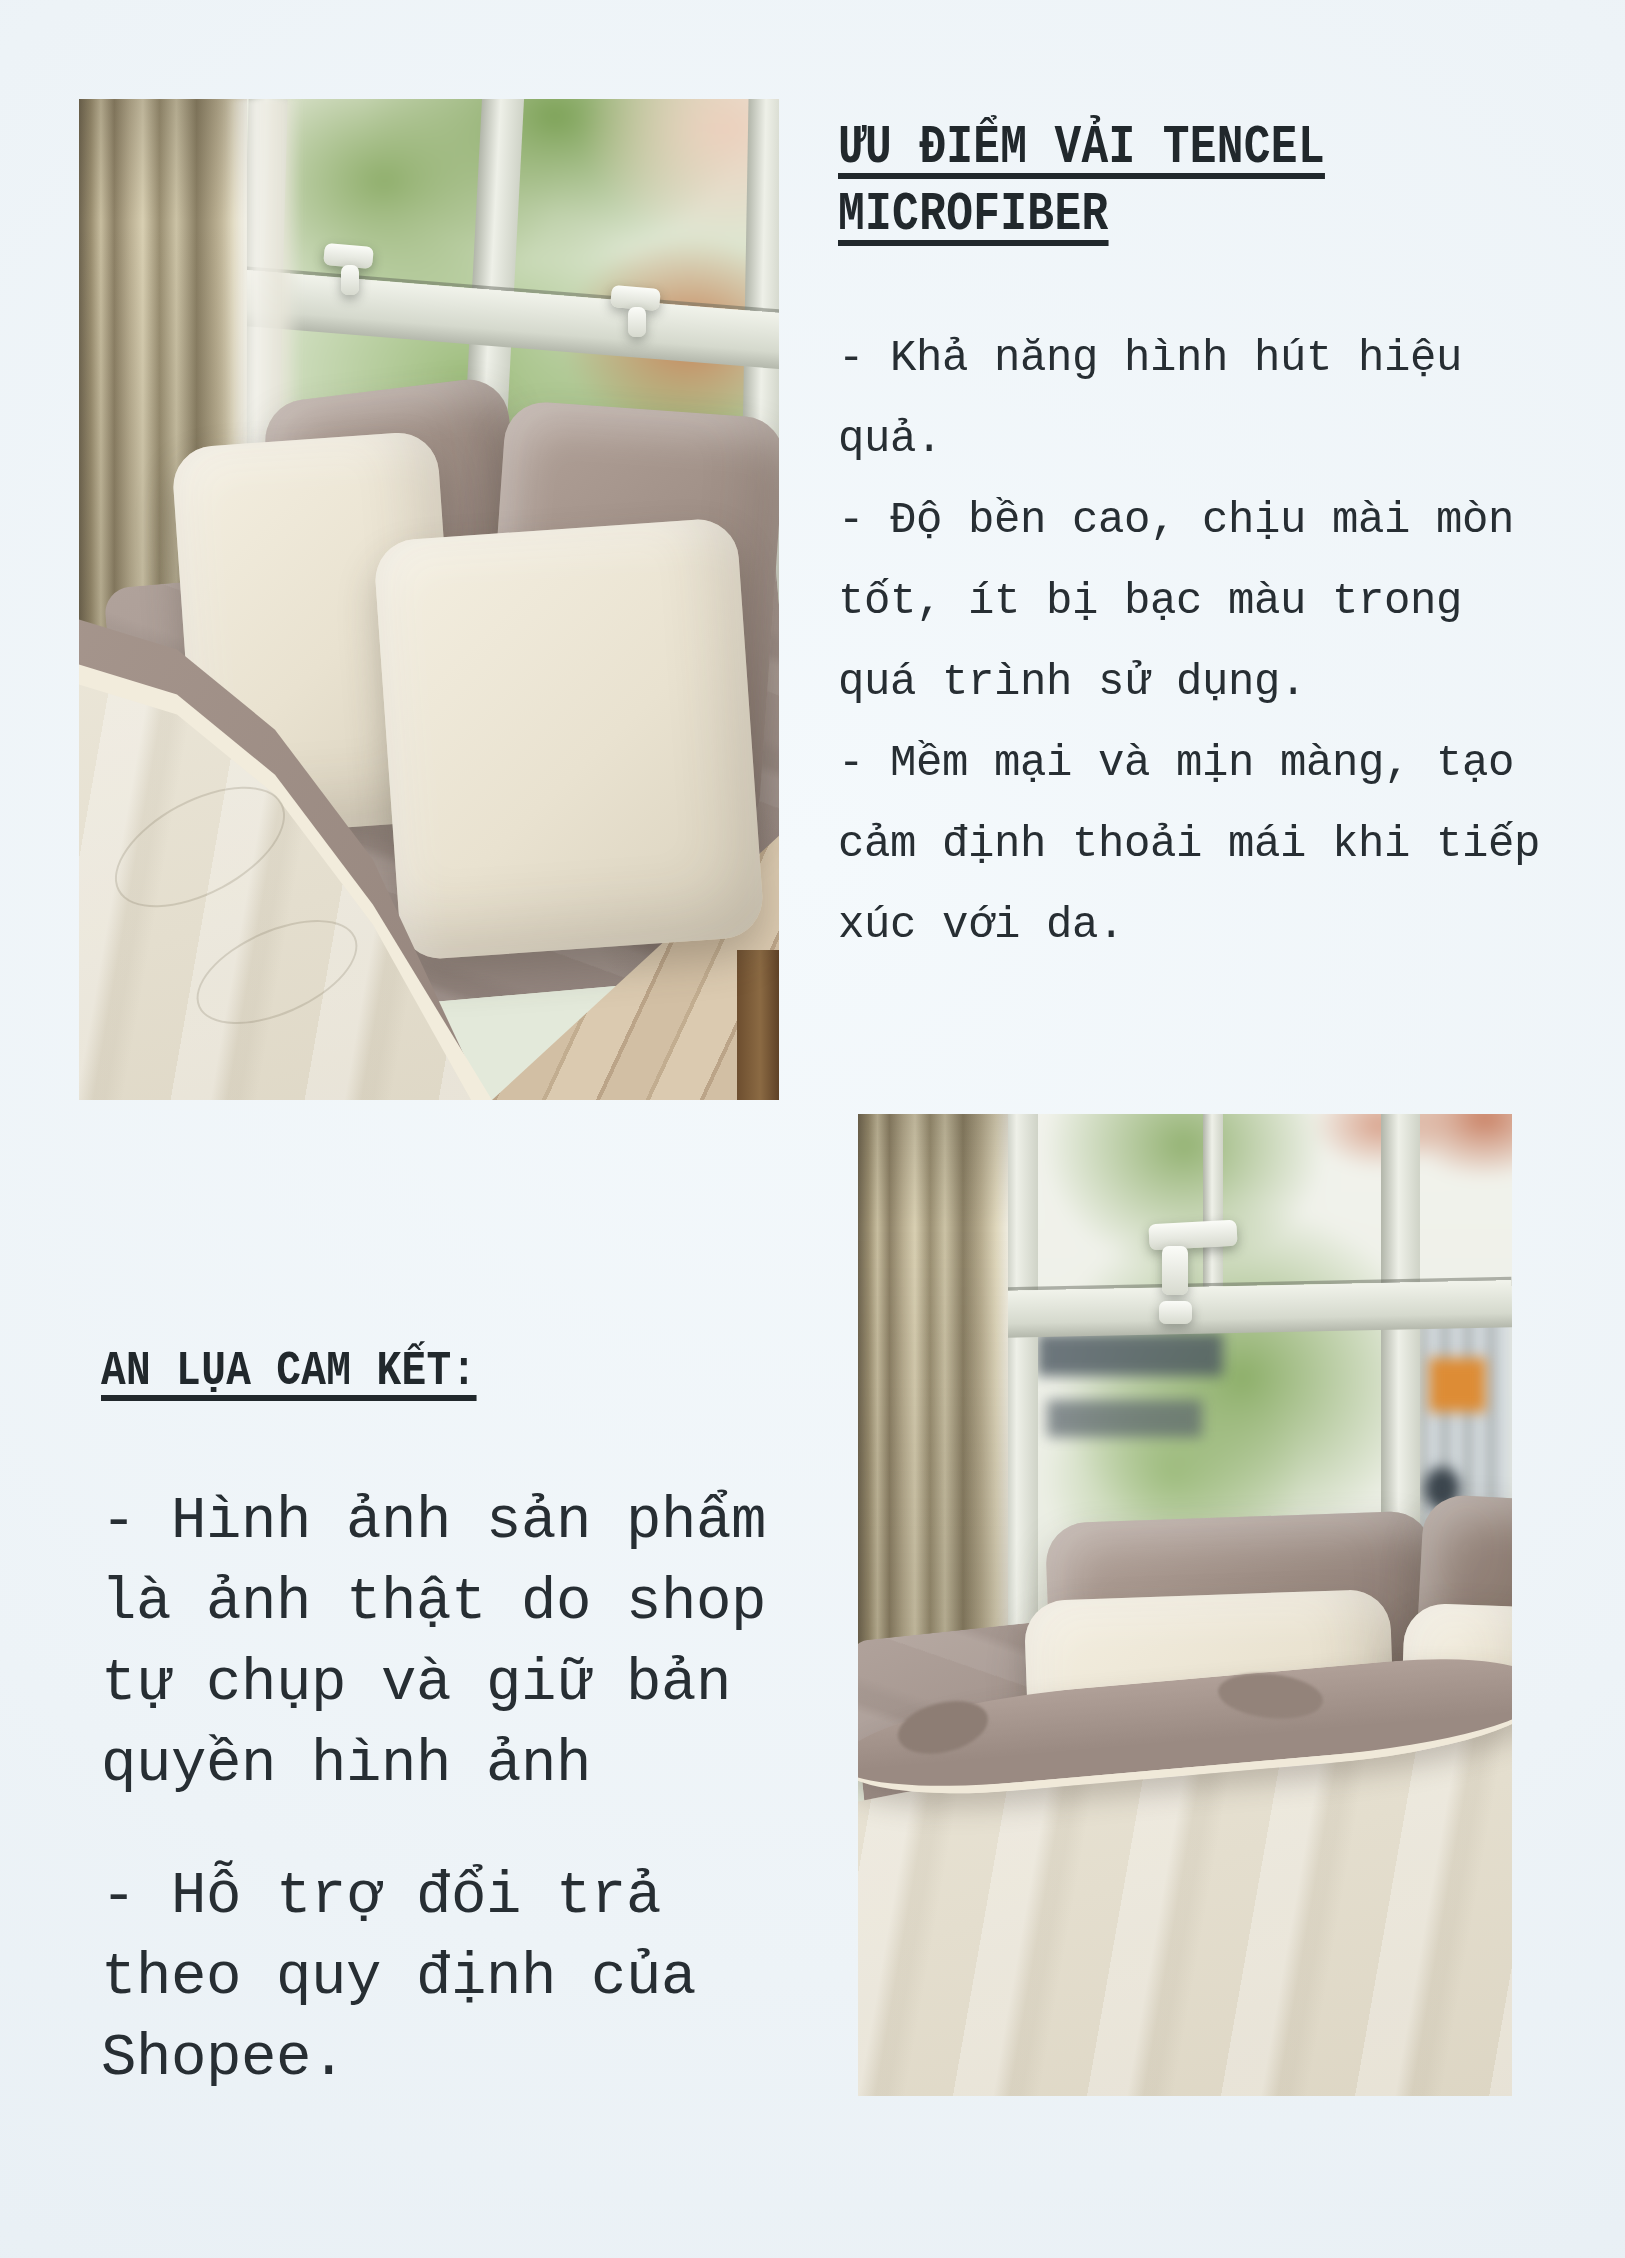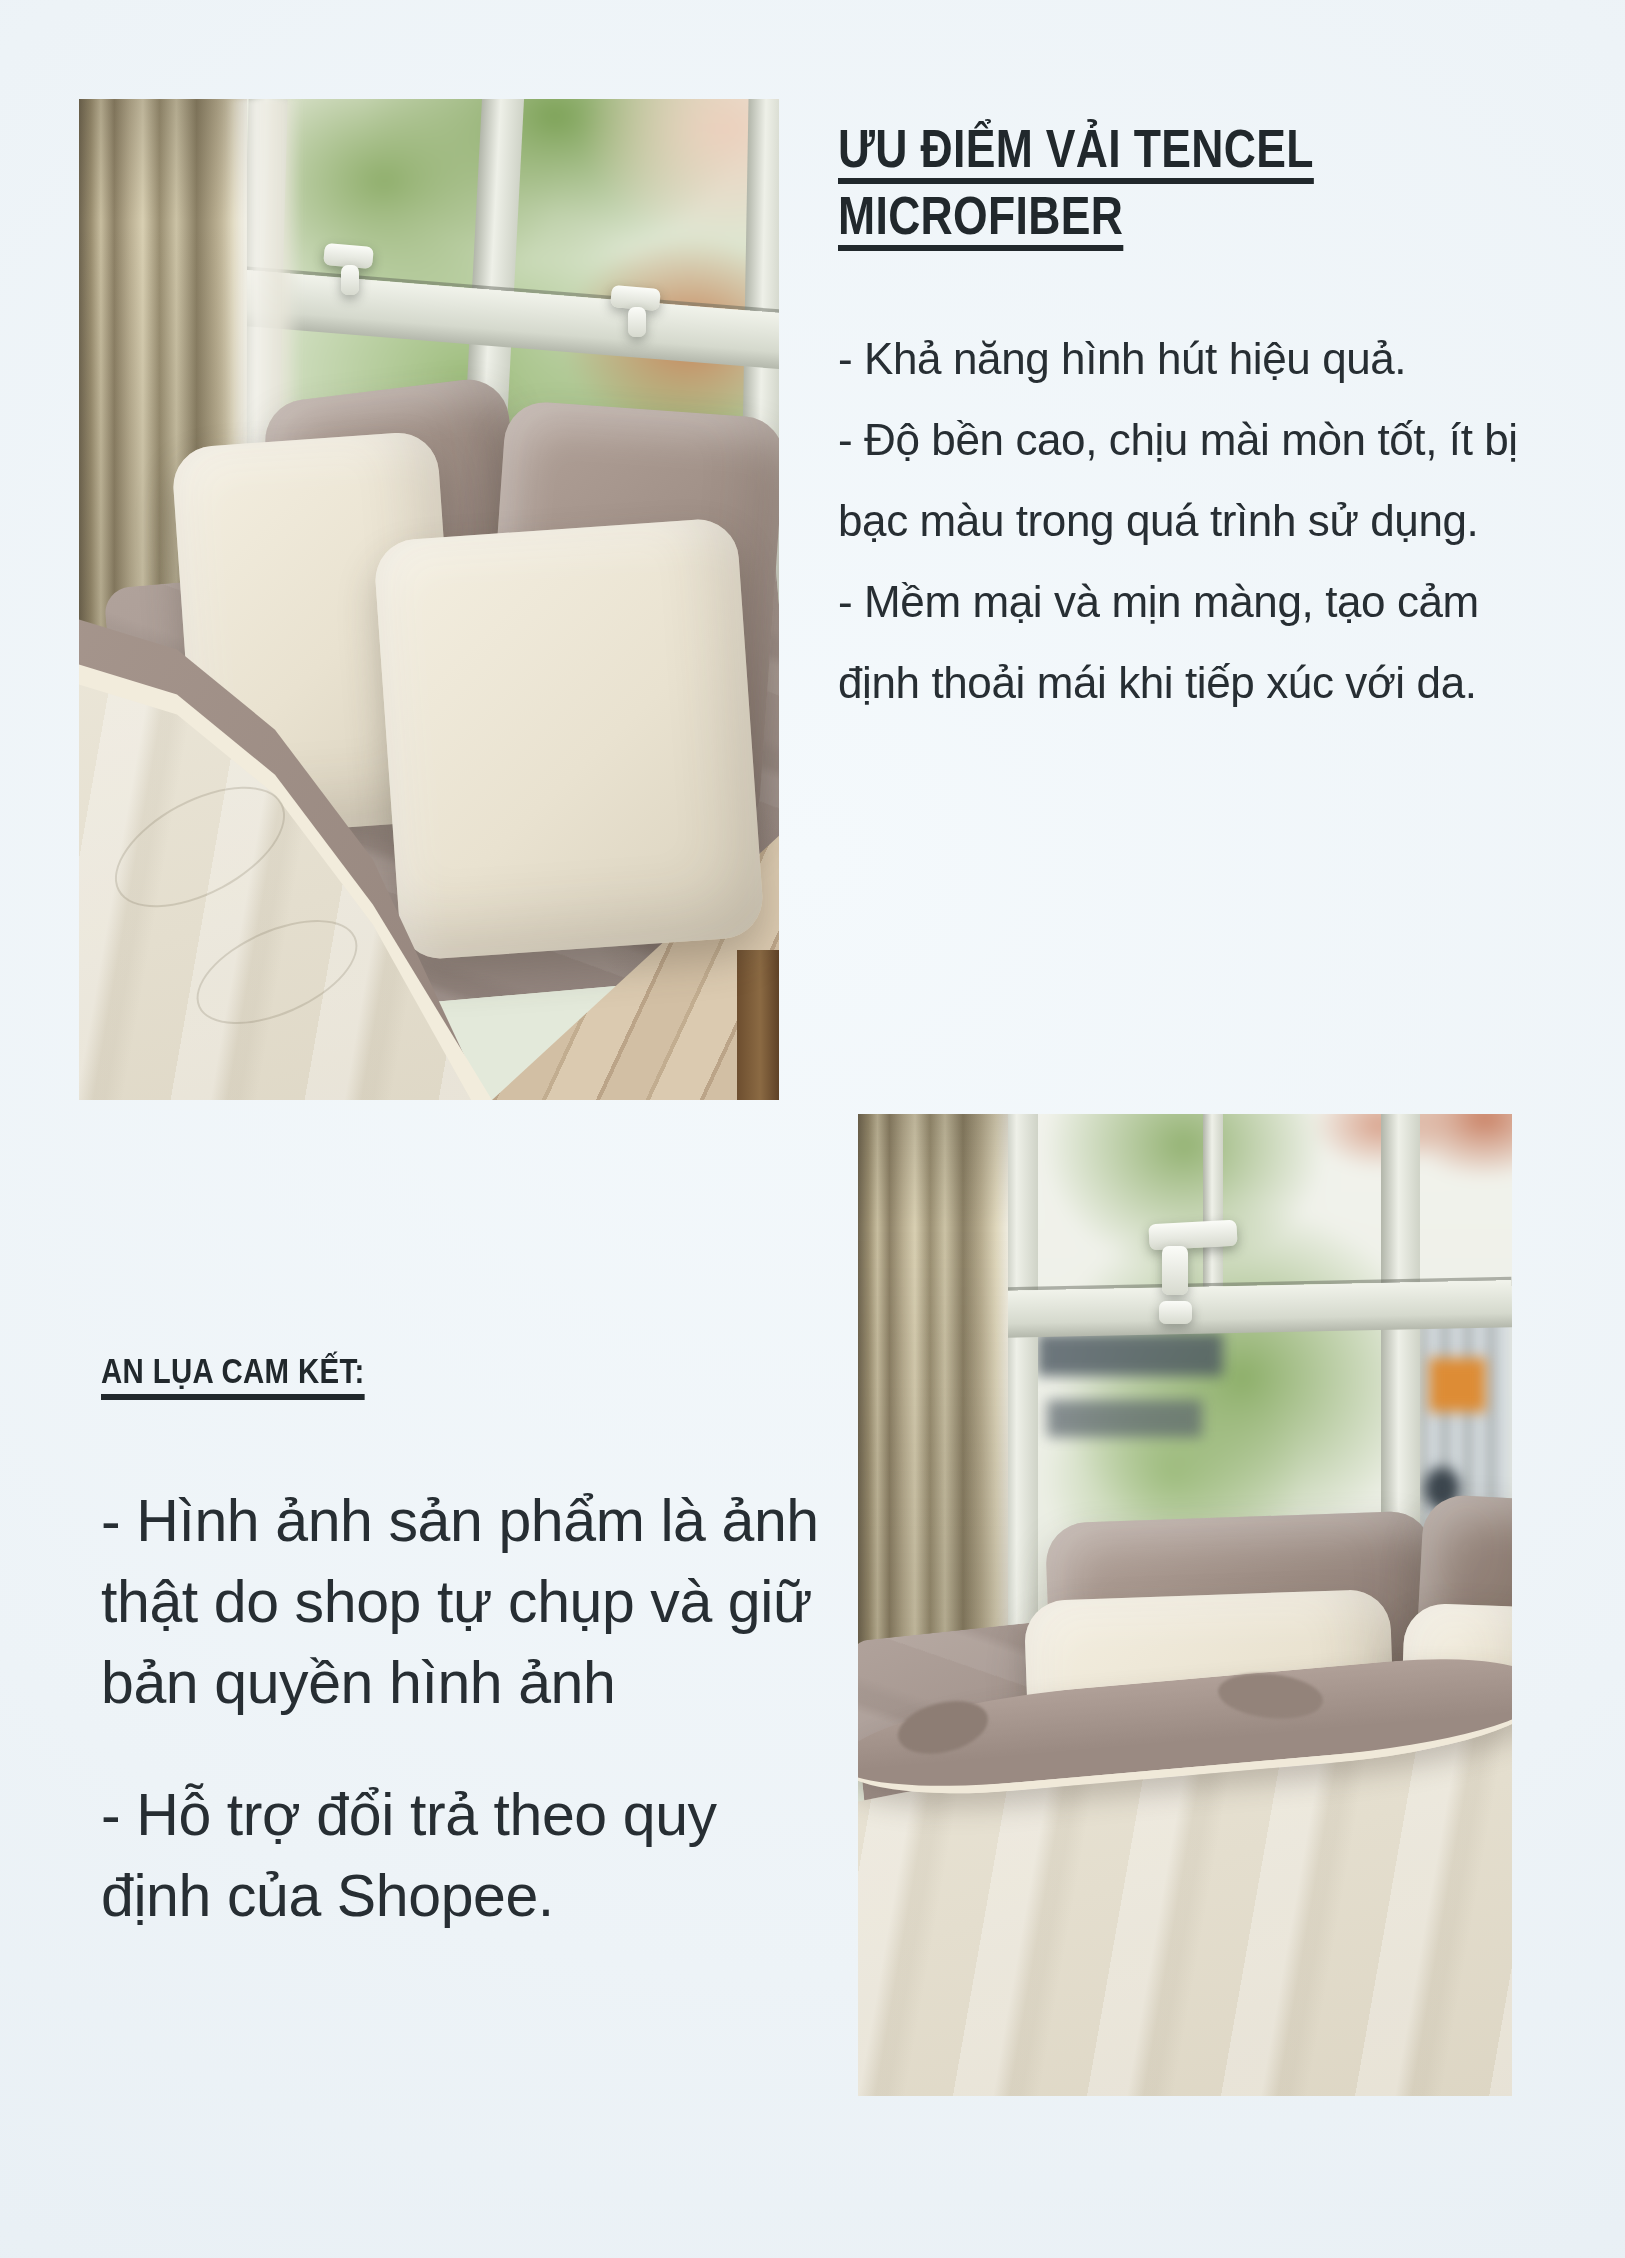--- a/index.html
+++ b/index.html
@@ -1,34 +1,34 @@
 <!DOCTYPE html>
 <html style="font-size:14px"><head>
 <meta charset="utf-8">
 <style>
   html,body{margin:0;padding:0;background:#dfe8ee;}
   .canvas{
     position:relative;width:1626px;height:2258px;overflow:hidden;
     background:radial-gradient(130% 90% at 50% 38%, #f4f9fc 0%, #edf3f7 55%, #e5edf3 100%);
-    font-family:Liberation Sans, sans-serif;
+    font-family:Liberation Mono, monospace;
   }
 
   
   .tblock{position:absolute;color:#272e33;}
   .tblock h2{margin:0;font-weight:700;color:#21282c;}
   .hline{
     display:inline-block;transform:scaleX(.84);transform-origin:left top;
     text-decoration:underline;text-decoration-thickness:6.2px;text-underline-offset:10.6px;
     white-space:nowrap;letter-spacing:0.4px;
   }
   .tencel-block{left:838px;top:115px;width:715px;}
   .tencel-block h2{font-size:53px;line-height:67px;margin-bottom:69px;}
   .bullets p{margin:0;font-size:44px;line-height:81px;letter-spacing:-0.4px;width:710px;}
   .commit-block{left:101px;top:1339px;width:732px;}
-  .commit-block h2{font-size:35px;line-height:64px;margin-bottom:78px;}
+  .commit-block h2{font-size:49px;line-height:64px;margin-bottom:78px;}
   .commit-block p{margin:0 0 51px 0;font-size:59px;line-height:81px;letter-spacing:-0.4px;}
 
   
   .photo{position:absolute;overflow:hidden;background:#e3e9da;}
   .photo *{position:absolute;}
   .photo1{left:79px;top:99px;width:700px;height:1001px;}
   .photo2{left:858px;top:1114px;width:654px;height:982px;}
 
   
   .glass{inset:0;overflow:hidden;}

